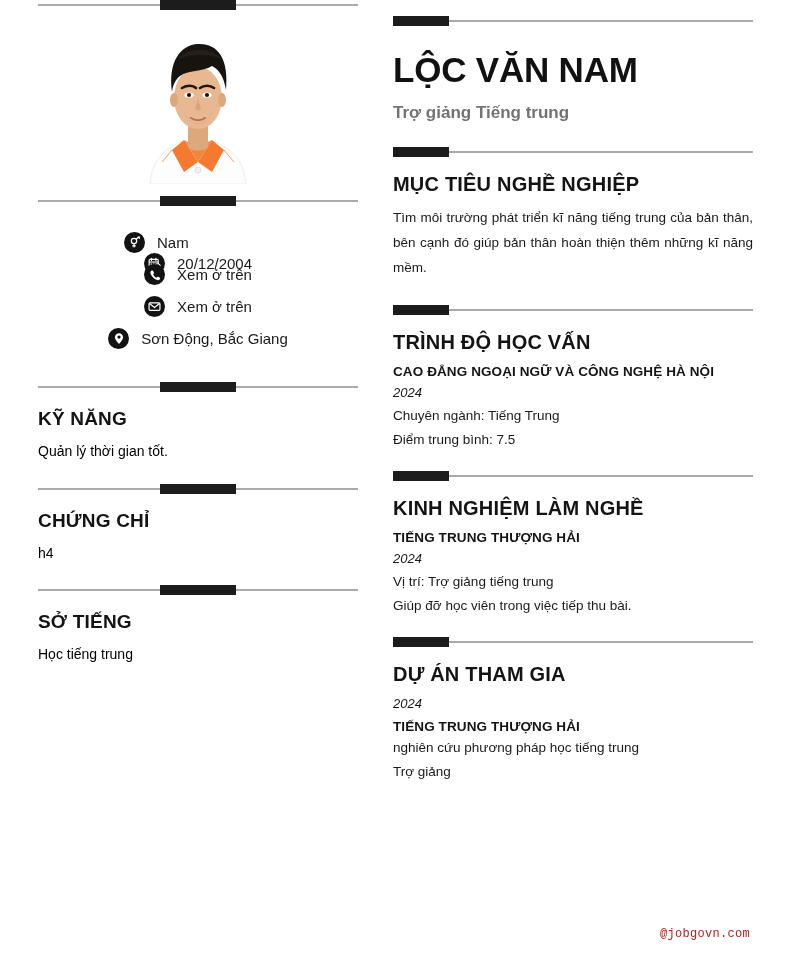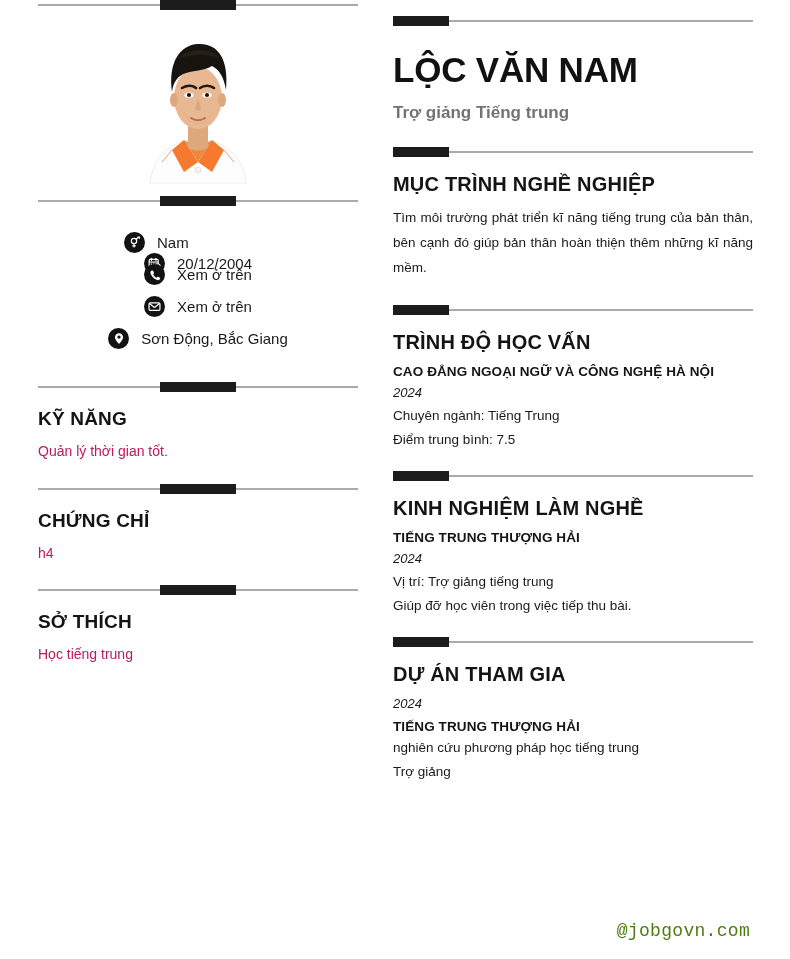--- a/index.html
+++ b/index.html
@@ -127,21 +127,21 @@
   .sec-left .divider { margin-bottom: 16px; }
   .h-left {
     font-size: 19px;
     font-weight: bold;
     letter-spacing: 0.2px;
     margin: 0 0 12px 0;
     color: #141414;
   }
   .body-left {
     font-size: 14px;
-    color: #be185d;
+    color: #000000;
     margin: 0;
     line-height: 1.4;
   }
 
   
   .name-block .divider { margin-bottom: 26px; }
   .name {
     font-size: 35px;
     font-weight: bold;
     letter-spacing: -0.2px;
@@ -192,22 +192,22 @@
     color: #1a1a1a;
   }
   .line:last-child { margin-bottom: 0; }
 
   
   .watermark {
     position: absolute;
     right: 40px;
     bottom: 18px;
     font-family: "Liberation Mono", "DejaVu Sans Mono", monospace;
-    font-size: 18px;
-    color: #4d7c0f;
+    font-size: 12px;
+    color: #b91c1c;
     letter-spacing: 0.3px;
   }
 </style>
 </head>
 <body>
 
 <div class="page">
 
   <div class="col-left">
 
@@ -350,21 +350,21 @@
       </div>
       <h2 class="h-left">CHỨNG CHỈ</h2>
       <p class="body-left">h4</p>
     </div>
 
     <div class="sec-left">
       <div class="divider">
         <div class="thin"></div>
         <div class="thick"></div>
       </div>
-      <h2 class="h-left">SỞ THÍCH</h2>
+      <h2 class="h-left">SỞ TIẾNG</h2>
       <p class="body-left">Học tiếng trung</p>
     </div>
 
   </div>
 
   <div class="col-right">
 
     <div class="name-block">
       <div class="divider">
         <div class="thin"></div>
@@ -372,21 +372,21 @@
       </div>
       <h1 class="name">LỘC VĂN NAM</h1>
       <p class="job-title">Trợ giảng Tiếng trung</p>
     </div>
 
     <div class="sec-right">
       <div class="divider">
         <div class="thin"></div>
         <div class="thick"></div>
       </div>
-      <h2 class="h-right">MỤC TRÌNH NGHỀ NGHIỆP</h2>
+      <h2 class="h-right">MỤC TIÊU NGHỀ NGHIỆP</h2>
       <p class="para">Tìm môi trường phát triển kĩ năng tiếng trung của bản thân, bên cạnh đó giúp bản thân hoàn thiện thêm những kĩ năng mềm.</p>
     </div>
 
     <div class="sec-right">
       <div class="divider">
         <div class="thin"></div>
         <div class="thick"></div>
       </div>
       <h2 class="h-right">TRÌNH ĐỘ HỌC VẤN</h2>
       <p class="sub-bold">CAO ĐẲNG NGOẠI NGỮ VÀ CÔNG NGHỆ HÀ NỘI</p>

